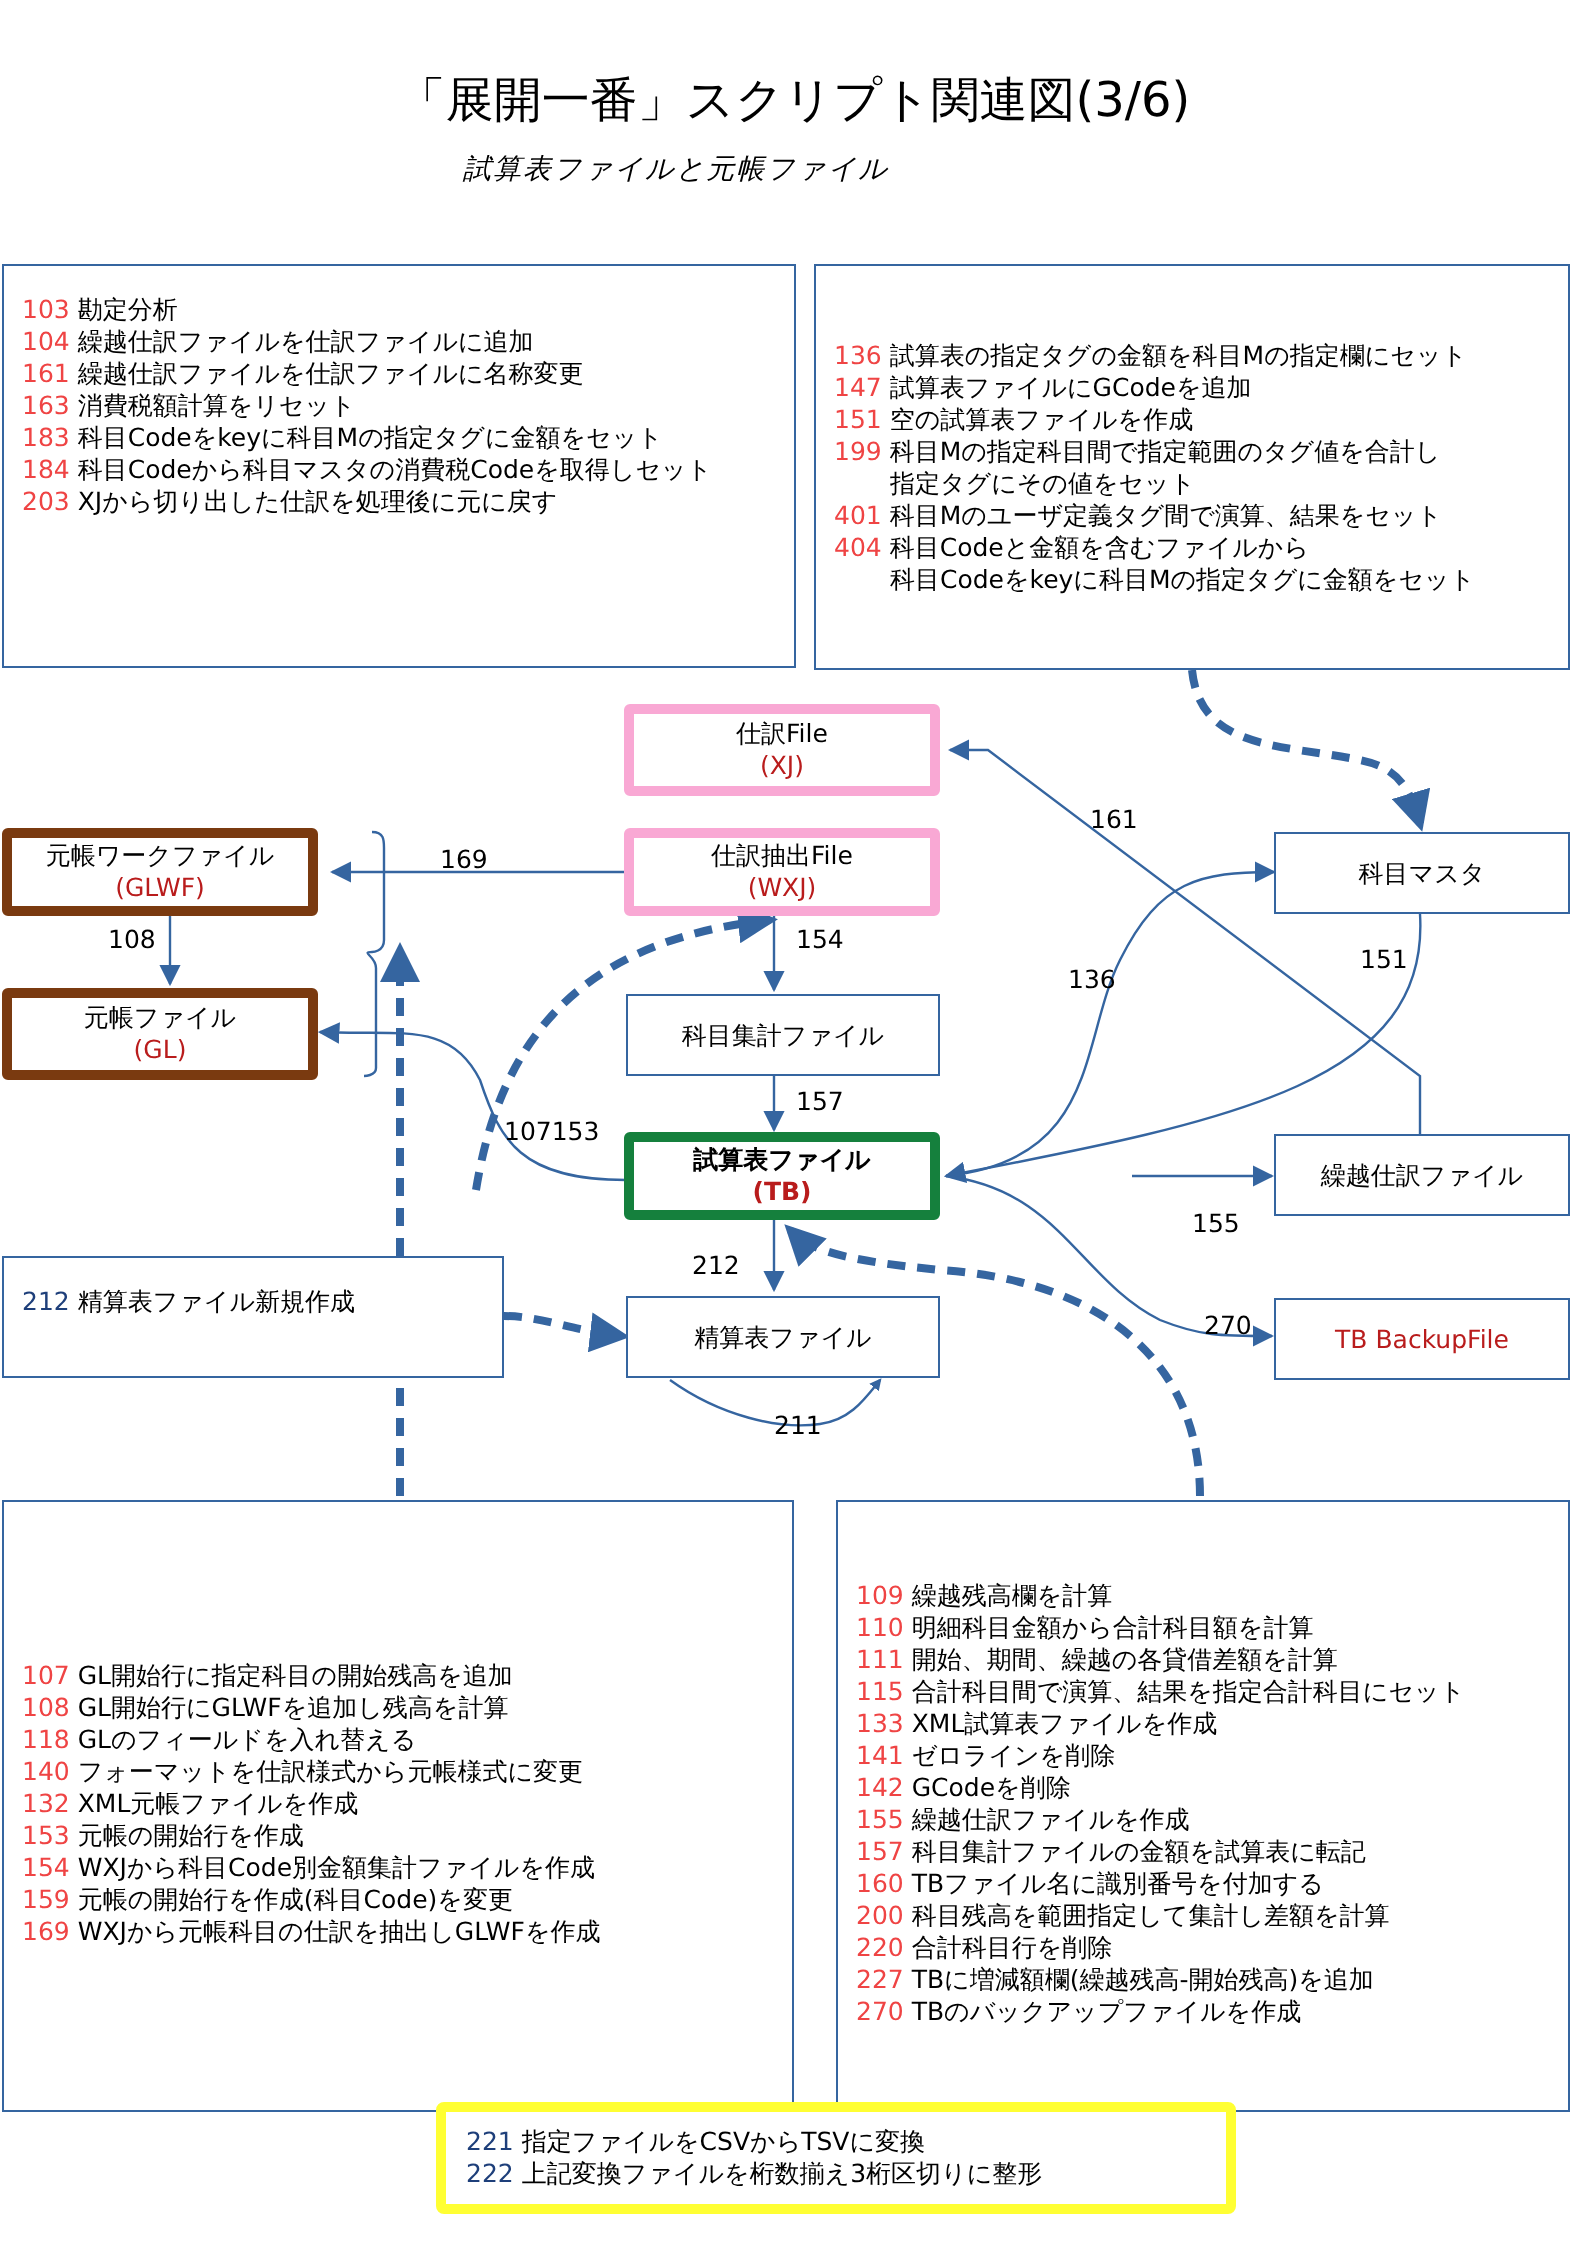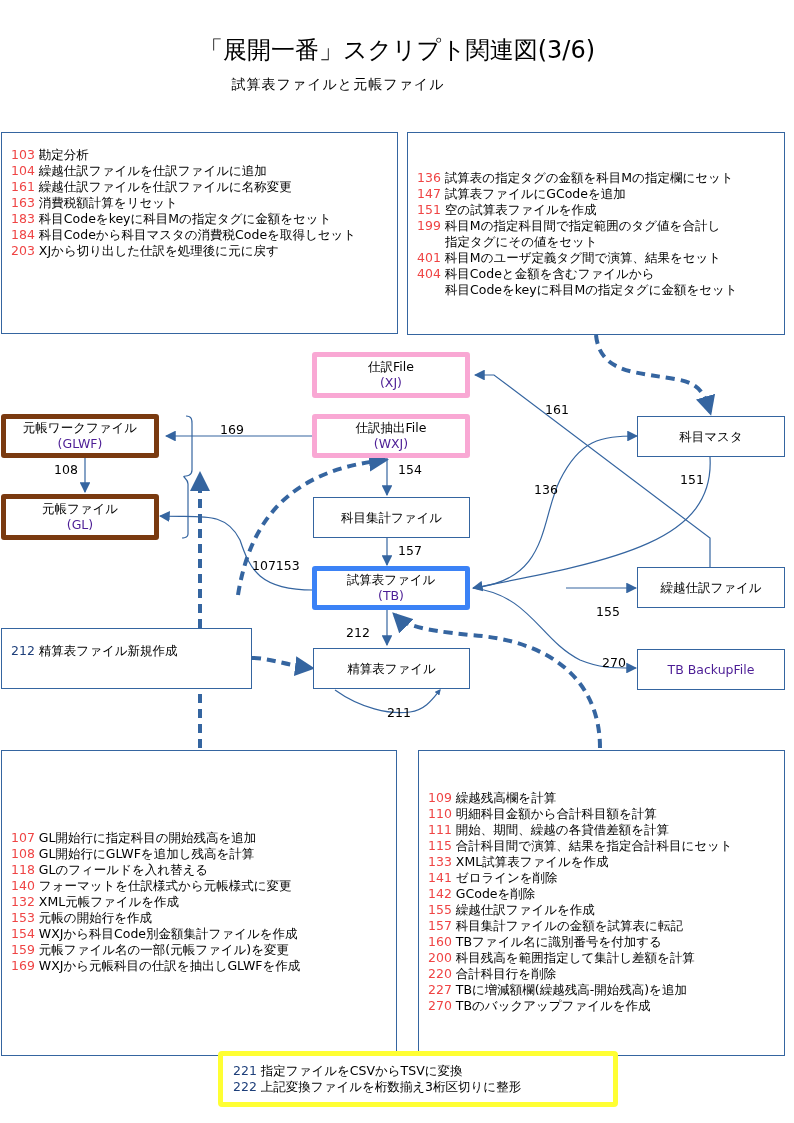--- a/index.html
+++ b/index.html
@@ -1,35 +1,35 @@
 <!DOCTYPE html>
 <html><head>
   <meta charset="utf-8">
   <style>
     html, body { margin: 0; padding: 0; background: #ffffff; }
     body { width: 794px; height: 1123px; position: relative; overflow: hidden;
            font-family: "DejaVu Sans", "Liberation Sans", sans-serif; color: #000; }
     .title { position: absolute; left: 0; width: 794px; top: 34px; text-align: center;
              font-size: 24px; letter-spacing: 0px; }
     .subtitle { position: absolute; left: 0; width: 676px; top: 76px; text-align: center;
-                font-size: 14px; letter-spacing: 1px; }
+                font-size: 14px; letter-spacing: 1px; font-style: italic; }
     .panel { position: absolute; border: 1.5px solid #3565a0; background: #fff; box-sizing: border-box;
              font-size: 12.5px; line-height: 16px; padding-left: 9px; }
     .panel .line { white-space: nowrap; }
     .num { color: #ef4444; }
     .num.blue { color: #1e3f7a; }
     .indent { padding-left: 28px; }
     .node { position: absolute; box-sizing: border-box; background: #fff; text-align: center;
             font-size: 12.5px; line-height: 16px; display: flex; flex-direction: column;
             justify-content: center; align-items: center; border: 1.5px solid #3565a0; }
     .node.red { border: 5px solid #f9a8d4; border-radius: 3px; }
     .node.brown { border: 5px solid #7a3a10; border-radius: 3px; }
-    .node.green { border: 5px solid #3b82f6; border-radius: 3px; }
+    .node.green { border: 5px solid #15803d; border-radius: 3px; font-weight: bold; }
     .node.yellow { border: 5px solid #ffff33; border-radius: 4px; }
-    .sub { color: #4c1d95; }
+    .sub { color: #b91c1c; }
     .lbl { position: absolute; font-size: 12.5px; color: #000; white-space: nowrap; }
     svg.conn { position: absolute; left: 0; top: 0; }
   </style>
 </head>
 <body>
 
 <div class="title">「展開一番」スクリプト関連図(3/6)</div>
 <div class="subtitle">試算表ファイルと元帳ファイル</div>
 
 <svg class="conn" width="794" height="1123">
@@ -109,21 +109,21 @@
 </div>
 
 <div class="panel" style="left:1px; top:750px; width:396px; height:306px; padding-top:79px;">
   <div class="line"><span class="num">107</span> <span>GL開始行に指定科目の開始残高を追加</span></div>
   <div class="line"><span class="num">108</span> <span>GL開始行にGLWFを追加し残高を計算</span></div>
   <div class="line"><span class="num">118</span> <span>GLのフィールドを入れ替える</span></div>
   <div class="line"><span class="num">140</span> <span>フォーマットを仕訳様式から元帳様式に変更</span></div>
   <div class="line"><span class="num">132</span> <span>XML元帳ファイルを作成</span></div>
   <div class="line"><span class="num">153</span> <span>元帳の開始行を作成</span></div>
   <div class="line"><span class="num">154</span> <span>WXJから科目Code別金額集計ファイルを作成</span></div>
-  <div class="line"><span class="num">159</span> <span>元帳ファイル名の一部(元帳ファイル)を変更</span></div>
+  <div class="line"><span class="num">159</span> <span>元帳の開始行を作成(科目Code)を変更</span></div>
   <div class="line"><span class="num">169</span> <span>WXJから元帳科目の仕訳を抽出しGLWFを作成</span></div>
 </div>
 
 <div class="panel" style="left:418px; top:750px; width:367px; height:306px; padding-top:39px;">
   <div class="line"><span class="num">109</span> <span>繰越残高欄を計算</span></div>
   <div class="line"><span class="num">110</span> <span>明細科目金額から合計科目額を計算</span></div>
   <div class="line"><span class="num">111</span> <span>開始、期間、繰越の各貸借差額を計算</span></div>
   <div class="line"><span class="num">115</span> <span>合計科目間で演算、結果を指定合計科目にセット</span></div>
   <div class="line"><span class="num">133</span> <span>XML試算表ファイルを作成</span></div>
   <div class="line"><span class="num">141</span> <span>ゼロラインを削除</span></div>

